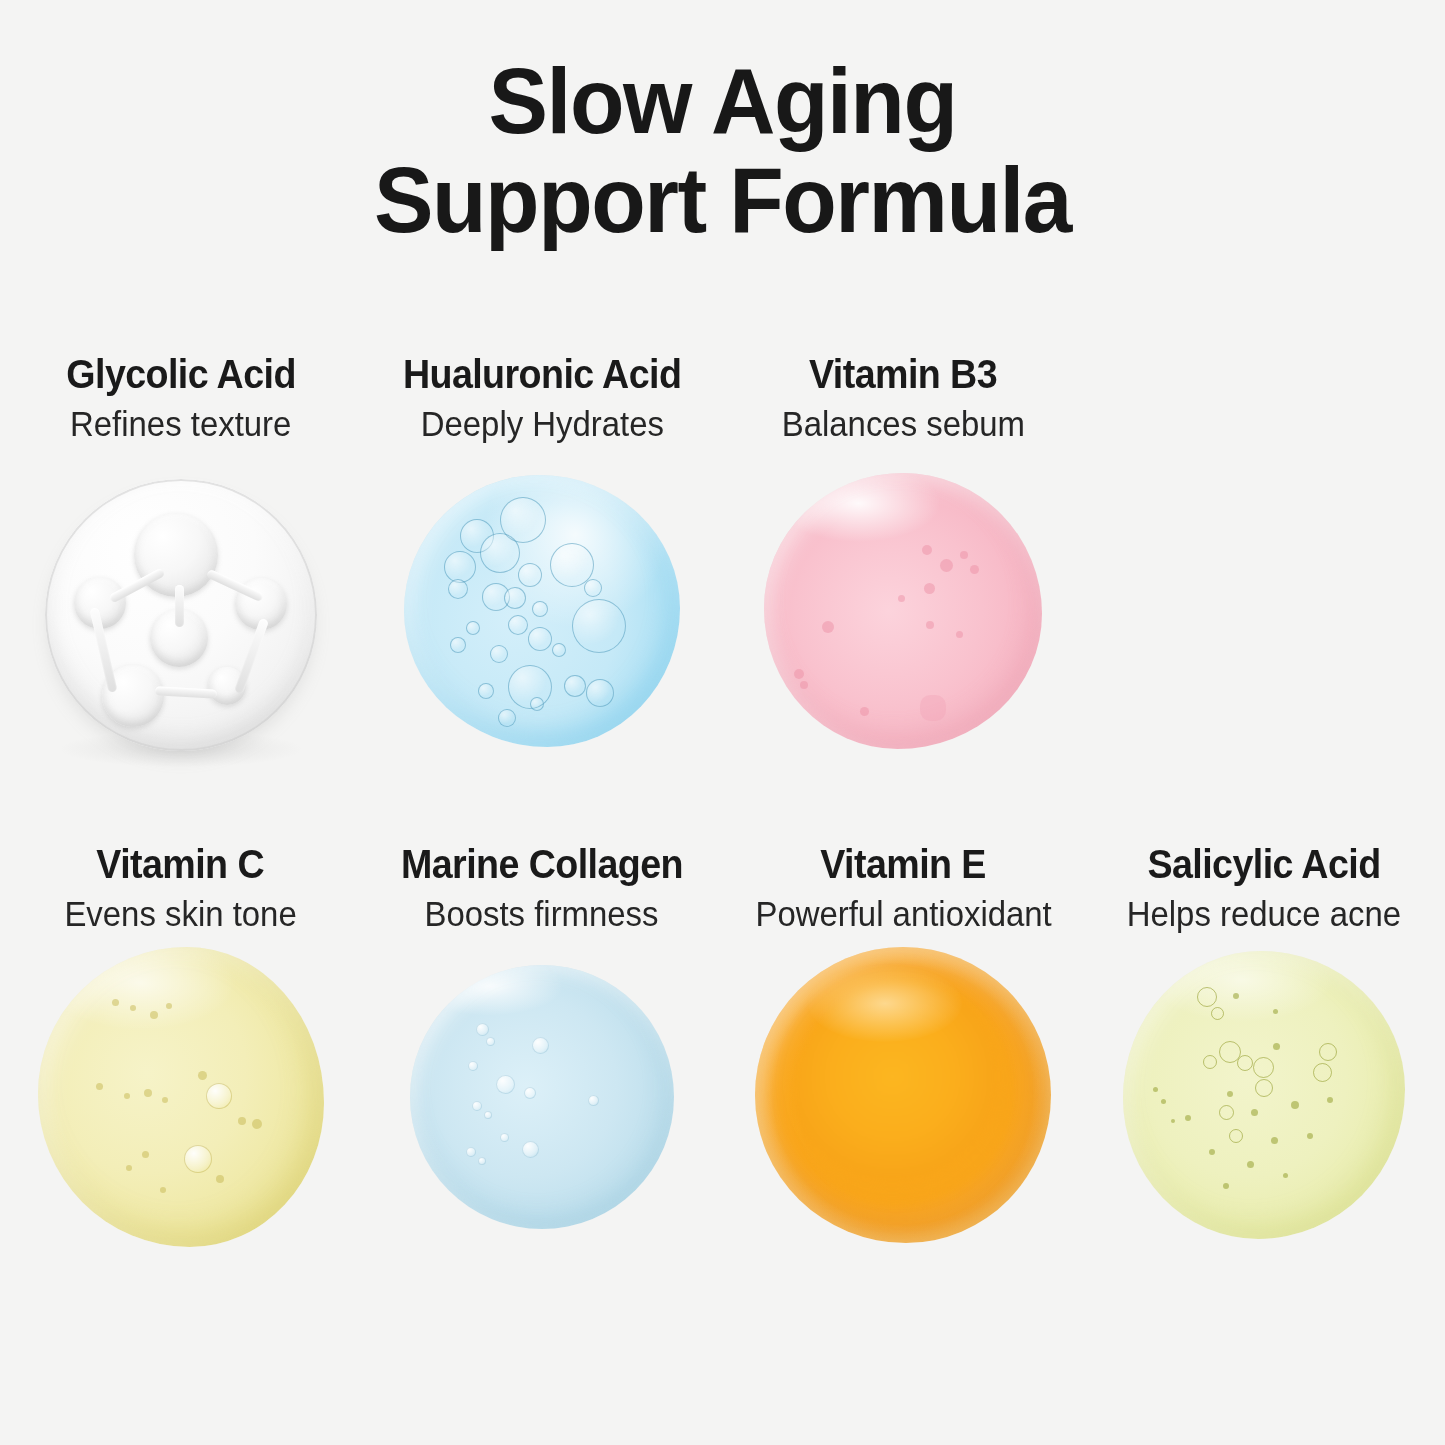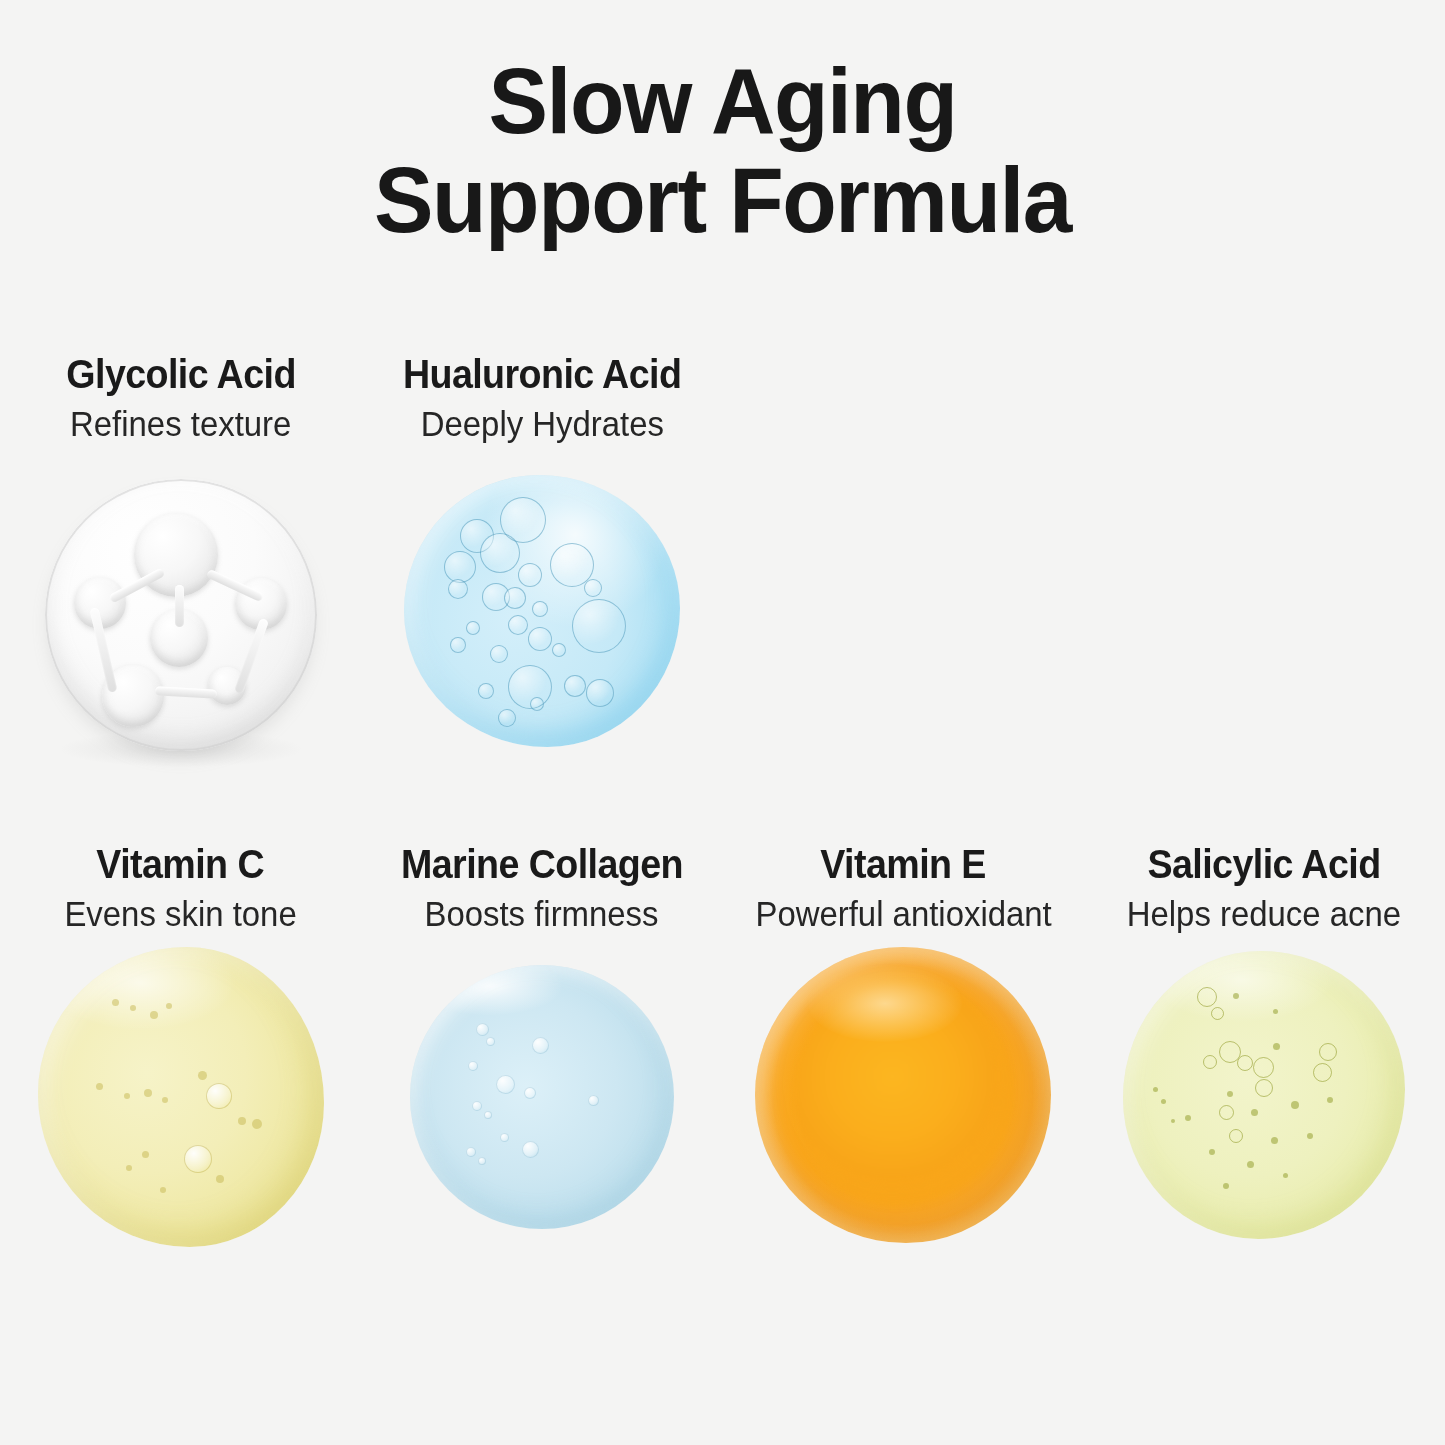--- a/index.html
+++ b/index.html
@@ -353,20 +353,41 @@
             <div class="bub" style="width:20px;height:20px;left:160px;top:200px;"></div>
             <div class="bub" style="width:26px;height:26px;left:182px;top:204px;"></div>
             <div class="bub" style="width:14px;height:14px;left:74px;top:208px;"></div>
             <div class="bub" style="width:12px;height:12px;left:126px;top:222px;"></div>
             <div class="bub" style="width:16px;height:16px;left:94px;top:234px;"></div>
           </div>
         </div>
       </div>
 
 
+      <div class="cell">
+        <div class="ing-name">Vitamin B3</div>
+        <div class="ing-desc">Balances sebum</div>
+        <div class="swatch-wrap">
+          <div class="swatch sw-b3">
+            <div class="pink-bub" style="width:10px;height:10px;left:158px;top:72px;"></div>
+            <div class="pink-bub" style="width:13px;height:13px;left:176px;top:86px;"></div>
+            <div class="pink-bub" style="width:8px;height:8px;left:196px;top:78px;"></div>
+            <div class="pink-bub" style="width:9px;height:9px;left:206px;top:92px;"></div>
+            <div class="pink-bub" style="width:11px;height:11px;left:160px;top:110px;"></div>
+            <div class="pink-bub" style="width:7px;height:7px;left:134px;top:122px;"></div>
+            <div class="pink-bub" style="width:12px;height:12px;left:58px;top:148px;"></div>
+            <div class="pink-bub" style="width:8px;height:8px;left:162px;top:148px;"></div>
+            <div class="pink-bub" style="width:7px;height:7px;left:192px;top:158px;"></div>
+            <div class="pink-bub" style="width:10px;height:10px;left:30px;top:196px;"></div>
+            <div class="pink-bub" style="width:8px;height:8px;left:36px;top:208px;"></div>
+            <div class="pink-bub" style="width:26px;height:26px;left:156px;top:222px;border-radius:40%;background:rgba(240,160,180,.35);"></div>
+            <div class="pink-bub" style="width:9px;height:9px;left:96px;top:234px;"></div>
+          </div>
+        </div>
+      </div>
 
     </div>
 
     <div class="row row-2">
 
       <div class="cell">
         <div class="ing-name">Vitamin C</div>
         <div class="ing-desc">Evens skin tone</div>
         <div class="swatch-wrap">
           <div class="swatch sw-vitc">

